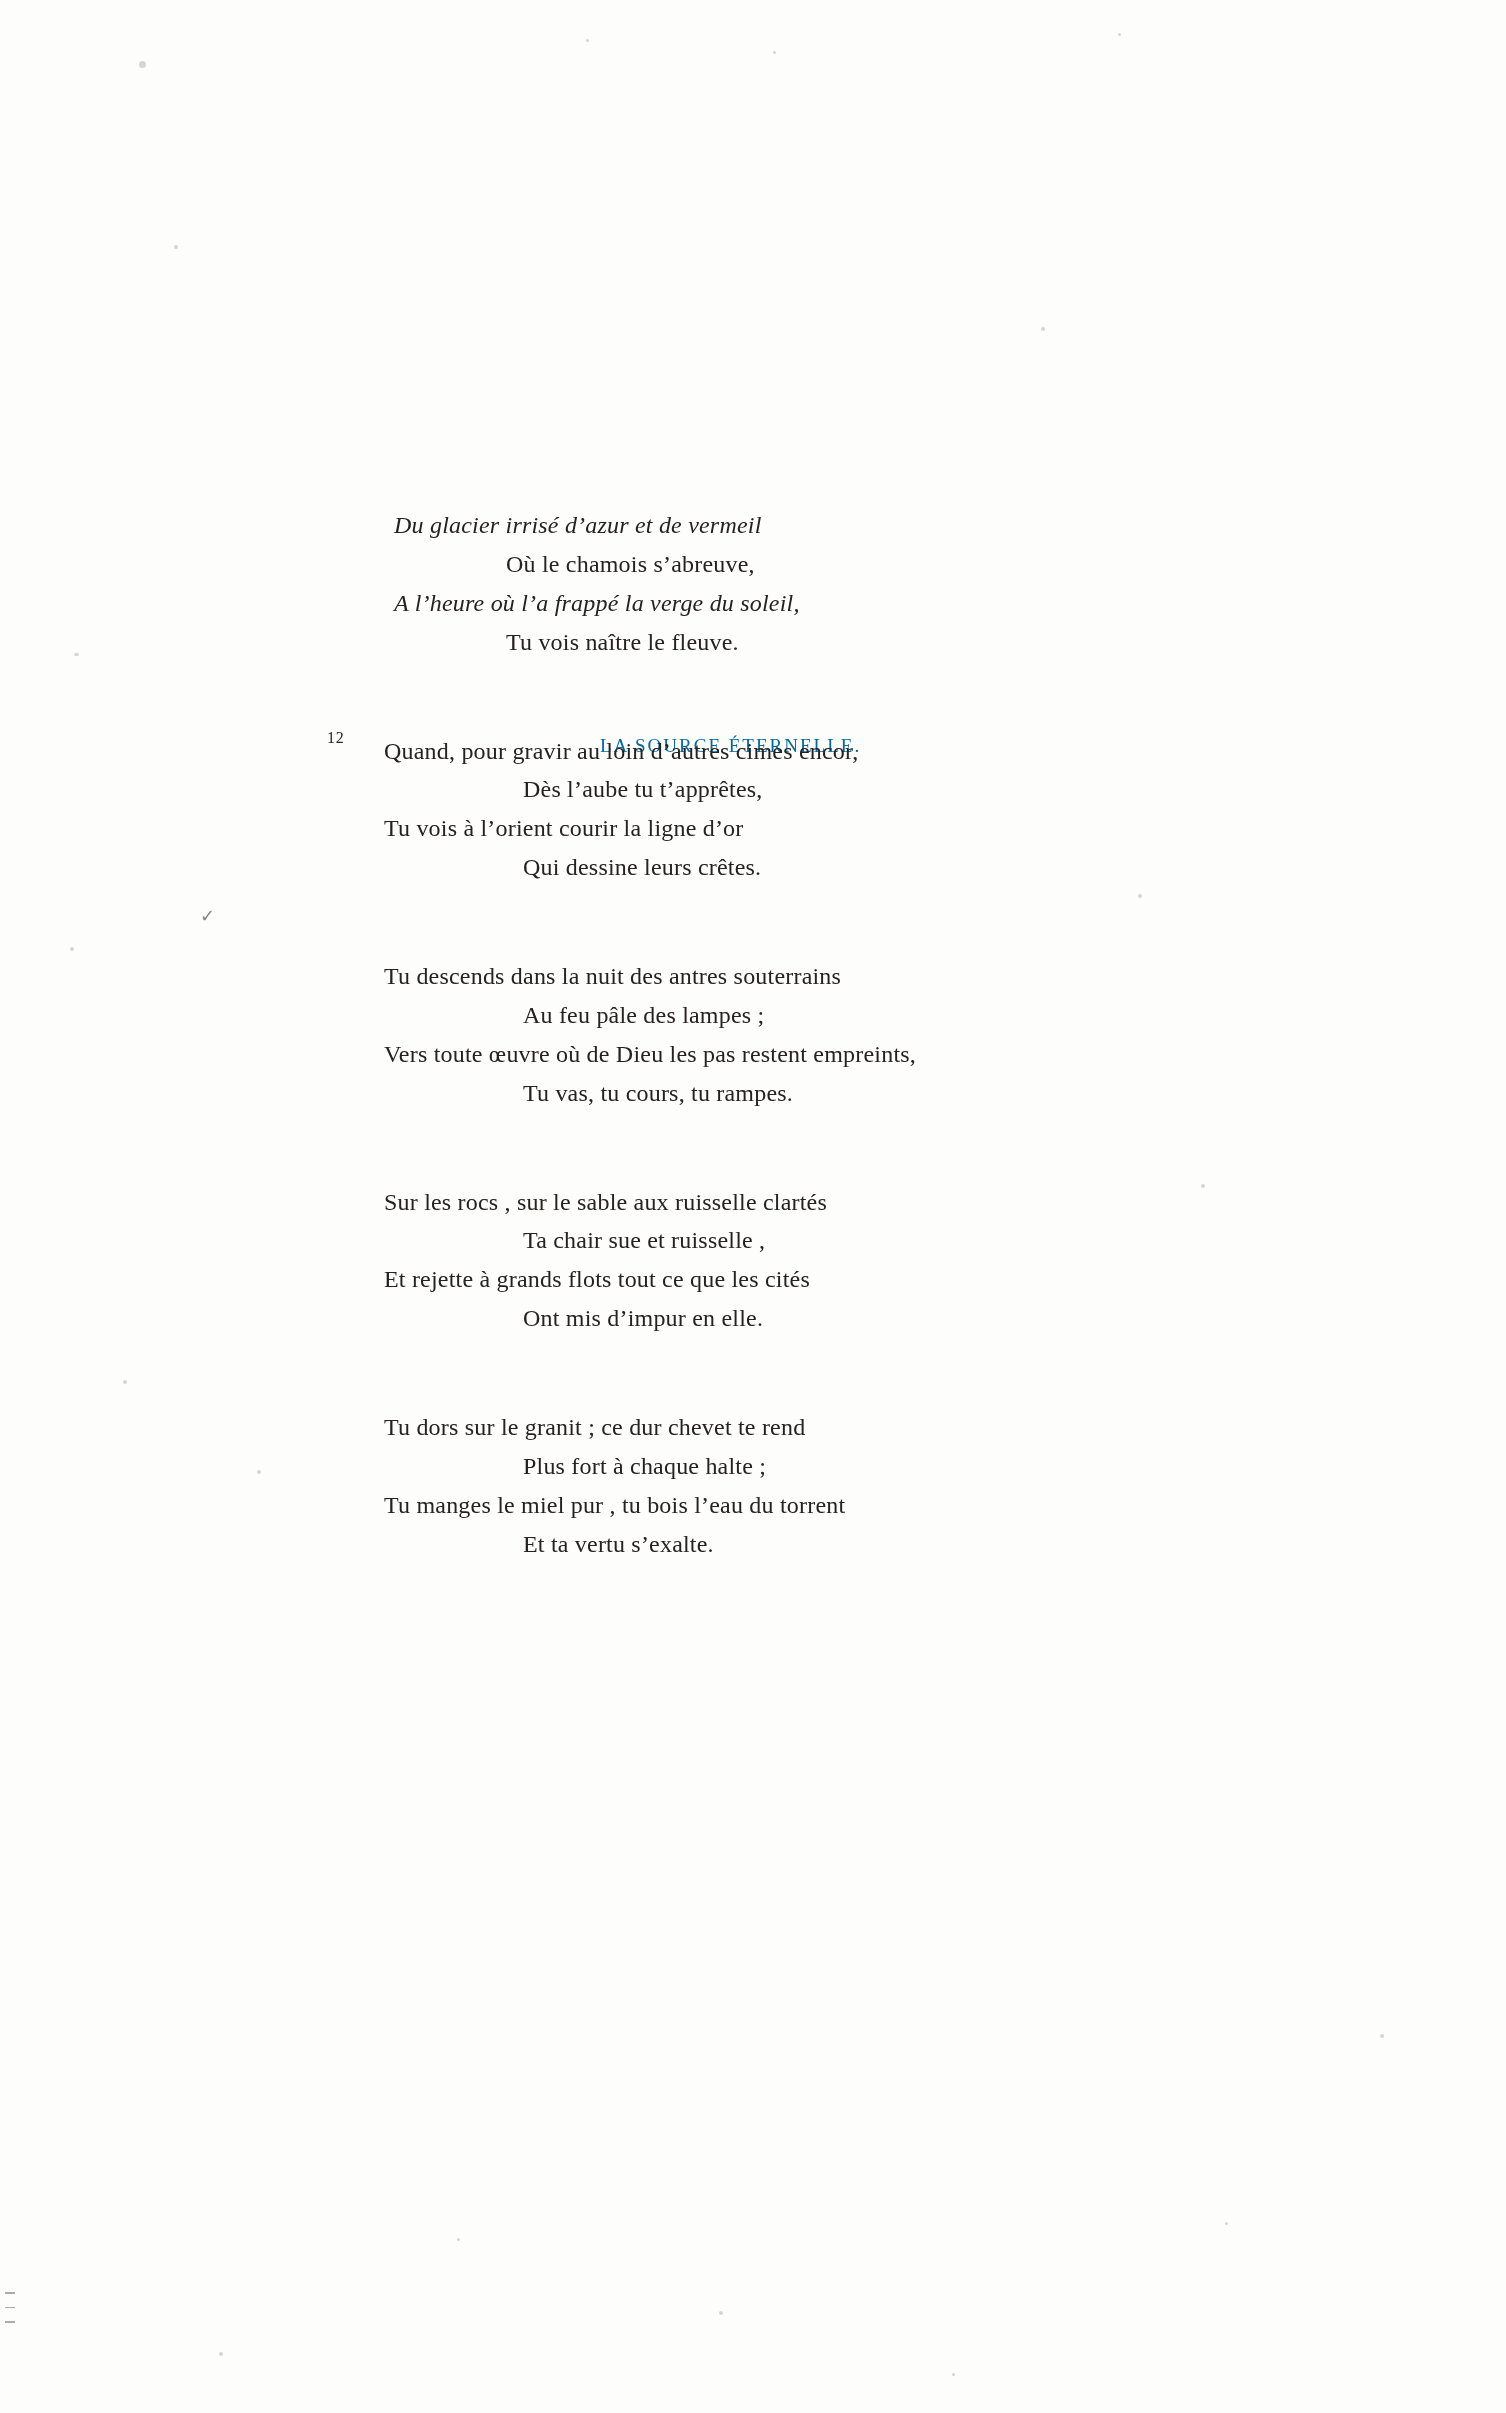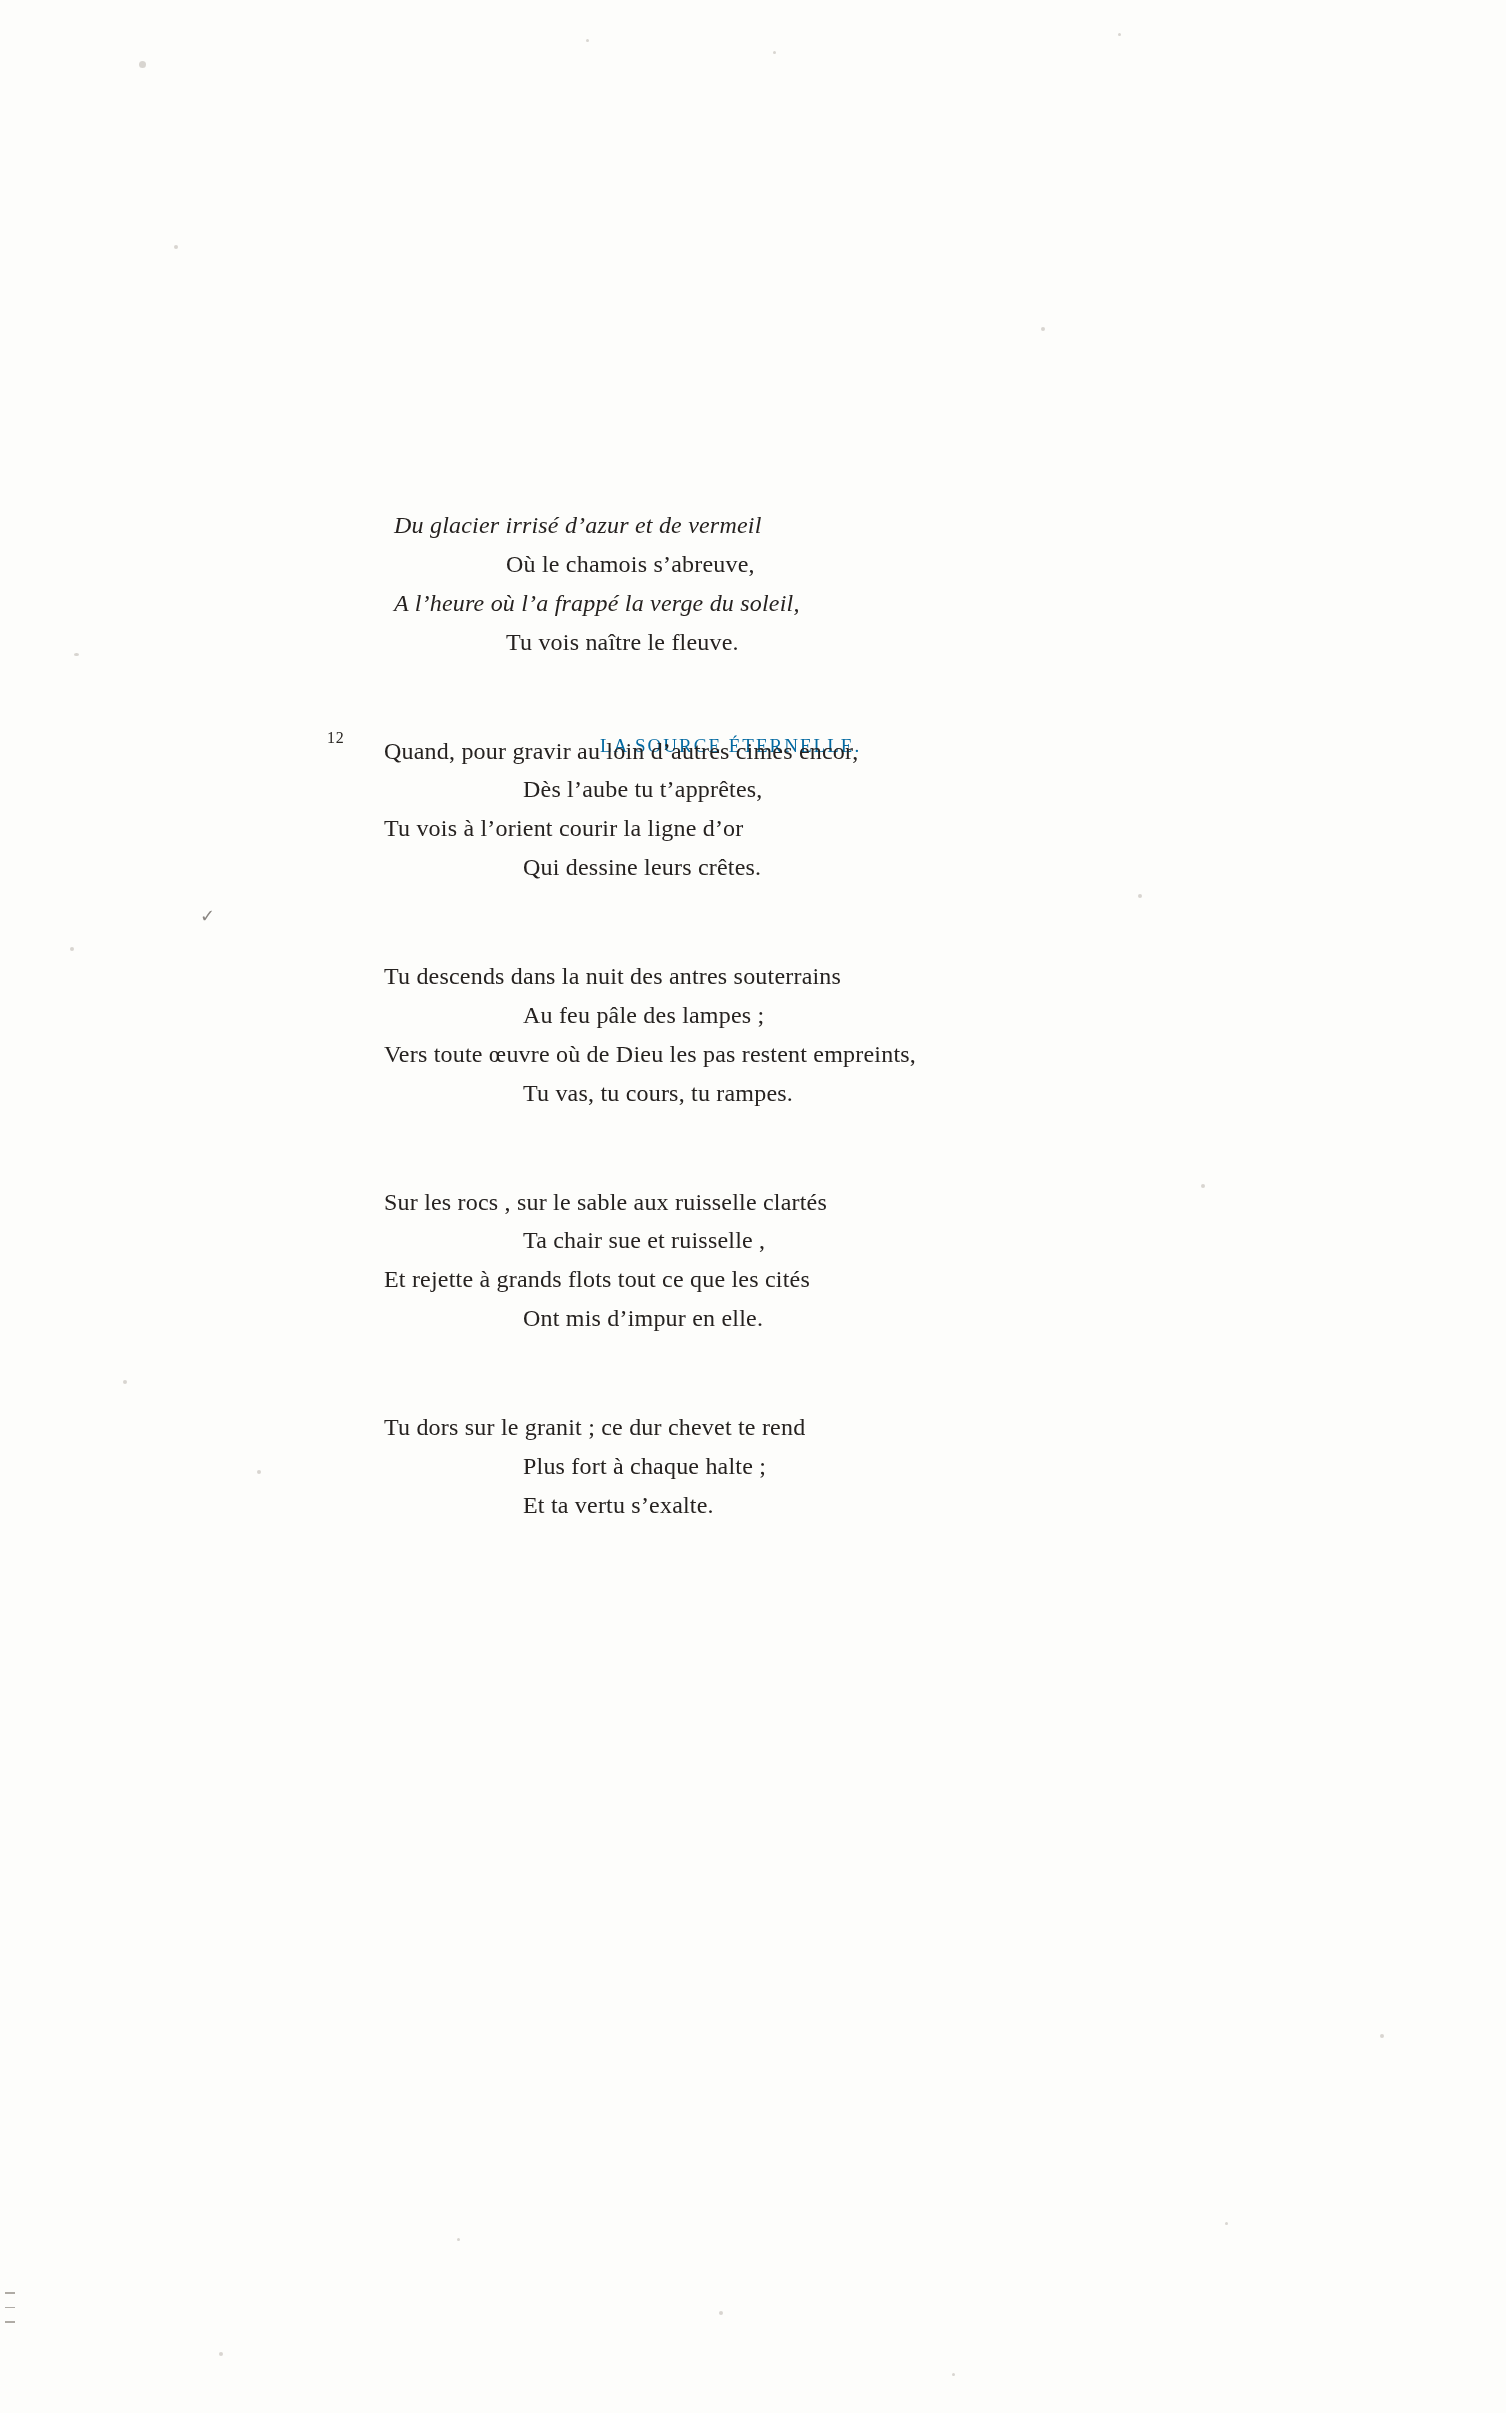--- a/index.html
+++ b/index.html
@@ -152,17 +152,18 @@
       </div>
       <div class="stanza">
         <div class="line indent-2">Sur les rocs , sur le sable aux ruisselle clartés</div>
         <div class="line indent-3">Ta chair sue et ruisselle ,</div>
         <div class="line indent-2">Et rejette à grands flots tout ce que les cités</div>
         <div class="line indent-3">Ont mis d’impur en elle.</div>
       </div>
       <div class="stanza">
         <div class="line indent-2">Tu dors sur le granit ; ce dur chevet te rend</div>
         <div class="line indent-3">Plus fort à chaque halte ;</div>
+        <div class="line indent-2">Tu manges le miel pur , tu bois l’eau du torrent</div>
         <div class="line indent-3">Et ta vertu s’exalte.</div>
       </div>
     </div>
 </div>
 
 
 </body></html>

